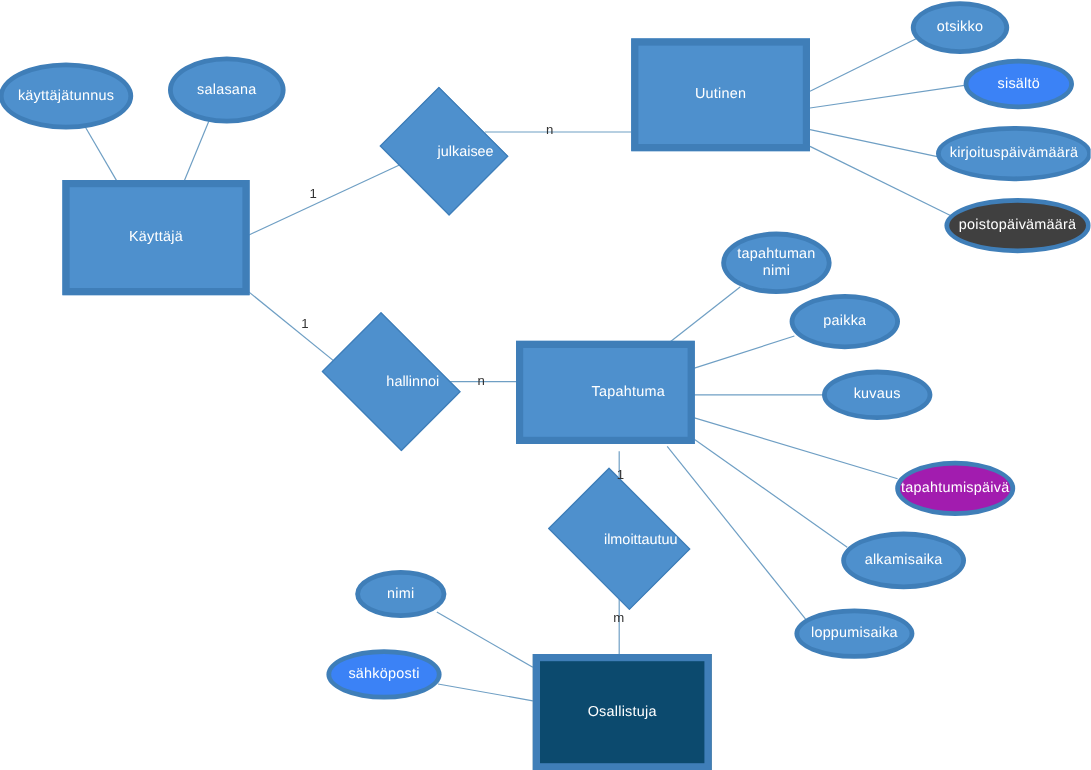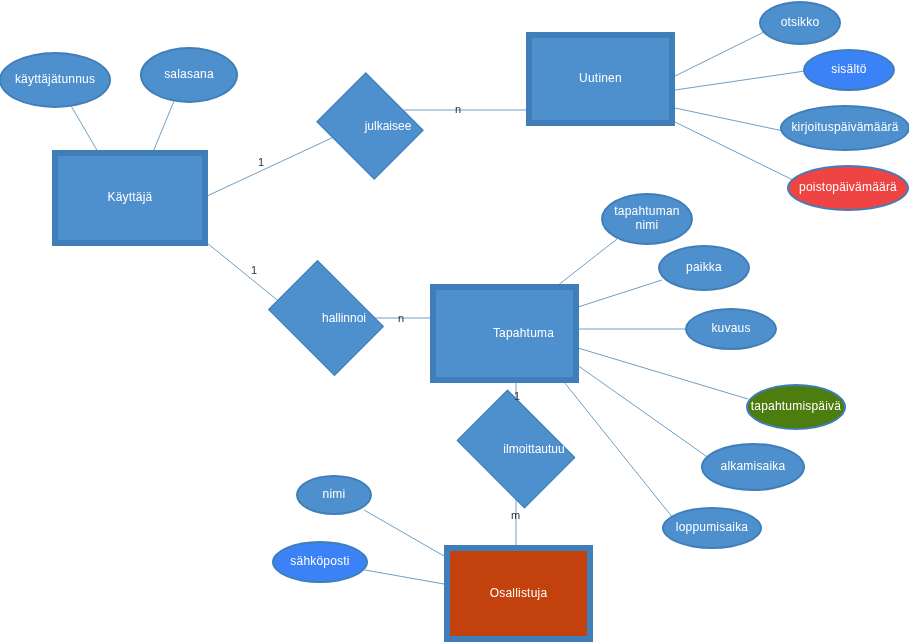--- a/index.html
+++ b/index.html
@@ -37,21 +37,21 @@
     line-height: 1.15;
     letter-spacing: 0.2px;
     user-select: none;
   }
   .entity {
     background: #4E90CD;
     border: 6px solid #c4b5fd;
   }
   .attribute {
     background: #4E90CD;
-    border: 2px solid #1d4ed8;
+    border: 4px solid #1d4ed8;
     border-radius: 50%;
   }
   .relationship-wrap {
     position: absolute;
   }
   .relationship-shape {
     position: absolute;
     left: 0;
     top: 0;
     width: 100%;
@@ -110,54 +110,54 @@
       <line x1="365" y1="570" x2="444" y2="584" stroke="#6f9fc4" stroke-width="1"></line>
     </svg>
 
   <div id="shape-layer">
       <div class="node entity" style="left: 52px; top: 150px; width: 156px; height: 96px; background: rgb(78, 144, 205); border-color: rgb(63, 126, 184); color: rgb(255, 255, 255);">
         <span>Käyttäjä</span>
       </div>
       <div class="node entity" style="left: 526px; top: 32px; width: 149px; height: 94px; background: rgb(78, 144, 205); border-color: rgb(63, 126, 184); color: rgb(255, 255, 255);">
         <span>Uutinen</span>
       </div>
-      <div class="node entity" style="left: 430px; top: 284px; width: 149px; height: 99px; background: rgb(78, 144, 205); border-color: rgb(63, 126, 184); color: rgb(255, 255, 255); padding-left: 38px;">
+      <div class="node entity" style="left: 430px; top: 284px; width: 149px; height: 86px; background: rgb(78, 144, 205); border-color: rgb(63, 126, 184); color: rgb(255, 255, 255); padding-left: 38px;">
         <span>Tapahtuma</span>
       </div>
-      <div class="node entity" style="left: 444px; top: 545px; width: 149px; height: 97px; background: #c2410c; border-color: rgb(63, 126, 184); color: rgb(255, 255, 255);">
+      <div class="node entity" style="left: 444px; top: 545px; width: 149px; height: 97px; background: #0c4a6e; border-color: rgb(63, 126, 184); color: rgb(255, 255, 255);">
         <span>Osallistuja</span>
       </div>
       <div class="node attribute" style="left: -1px; top: 52px; width: 112px; height: 56px; background: rgb(78, 144, 205); border-color: rgb(63, 126, 184); color: rgb(255, 255, 255);">
         <span>käyttäjätunnus</span>
       </div>
       <div class="node attribute" style="left: 140px; top: 47px; width: 98px; height: 56px; background: rgb(78, 144, 205); border-color: rgb(63, 126, 184); color: rgb(255, 255, 255);">
         <span>salasana</span>
       </div>
       <div class="node attribute" style="left: 759px; top: 1px; width: 82px; height: 44px; background: rgb(78, 144, 205); border-color: rgb(63, 126, 184); color: rgb(255, 255, 255);">
         <span>otsikko</span>
       </div>
       <div class="node attribute" style="left: 803px; top: 49px; width: 92px; height: 42px; background: #3b82f6; border-color: rgb(63, 126, 184); color: rgb(255, 255, 255);">
         <span>sisältö</span>
       </div>
       <div class="node attribute" style="left: 780px; top: 105px; width: 130px; height: 46px; background: rgb(78, 144, 205); border-color: rgb(63, 126, 184); color: rgb(255, 255, 255);">
         <span>kirjoituspäivämäärä</span>
       </div>
-      <div class="node attribute" style="left: 787px; top: 165px; width: 122px; height: 46px; background: #ef4444; border-color: rgb(63, 126, 184); color: rgb(255, 255, 255);">
+      <div class="node attribute" style="left: 787px; top: 165px; width: 122px; height: 46px; background: #404040; border-color: rgb(63, 126, 184); color: rgb(255, 255, 255);">
         <span>poistopäivämäärä</span>
       </div>
       <div class="node attribute" style="left: 601px; top: 193px; width: 92px; height: 52px; background: rgb(78, 144, 205); border-color: rgb(63, 126, 184); color: rgb(255, 255, 255);">
         <span>tapahtuman nimi</span>
       </div>
       <div class="node attribute" style="left: 658px; top: 245px; width: 92px; height: 46px; background: rgb(78, 144, 205); border-color: rgb(63, 126, 184); color: rgb(255, 255, 255);">
         <span>paikka</span>
       </div>
       <div class="node attribute" style="left: 685px; top: 308px; width: 92px; height: 42px; background: rgb(78, 144, 205); border-color: rgb(63, 126, 184); color: rgb(255, 255, 255); align-items: center;">
         <span>kuvaus</span>
       </div>
-      <div class="node attribute" style="left: 746px; top: 384px; width: 100px; height: 46px; background: #4d7c0f; border-color: rgb(63, 126, 184); color: rgb(255, 255, 255);">
+      <div class="node attribute" style="left: 746px; top: 384px; width: 100px; height: 46px; background: #a21caf; border-color: rgb(63, 126, 184); color: rgb(255, 255, 255);">
         <span>tapahtumispäivä</span>
       </div>
       <div class="node attribute" style="left: 701px; top: 443px; width: 104px; height: 48px; background: rgb(78, 144, 205); border-color: rgb(63, 126, 184); color: rgb(255, 255, 255);">
         <span>alkamisaika</span>
       </div>
       <div class="node attribute" style="left: 662px; top: 507px; width: 100px; height: 42px; background: rgb(78, 144, 205); border-color: rgb(63, 126, 184); color: rgb(255, 255, 255);">
         <span>loppumisaika</span>
       </div>
       <div class="node attribute" style="left: 296px; top: 475px; width: 76px; height: 40px; background: rgb(78, 144, 205); border-color: rgb(63, 126, 184); color: rgb(255, 255, 255);">
         <span>nimi</span>

